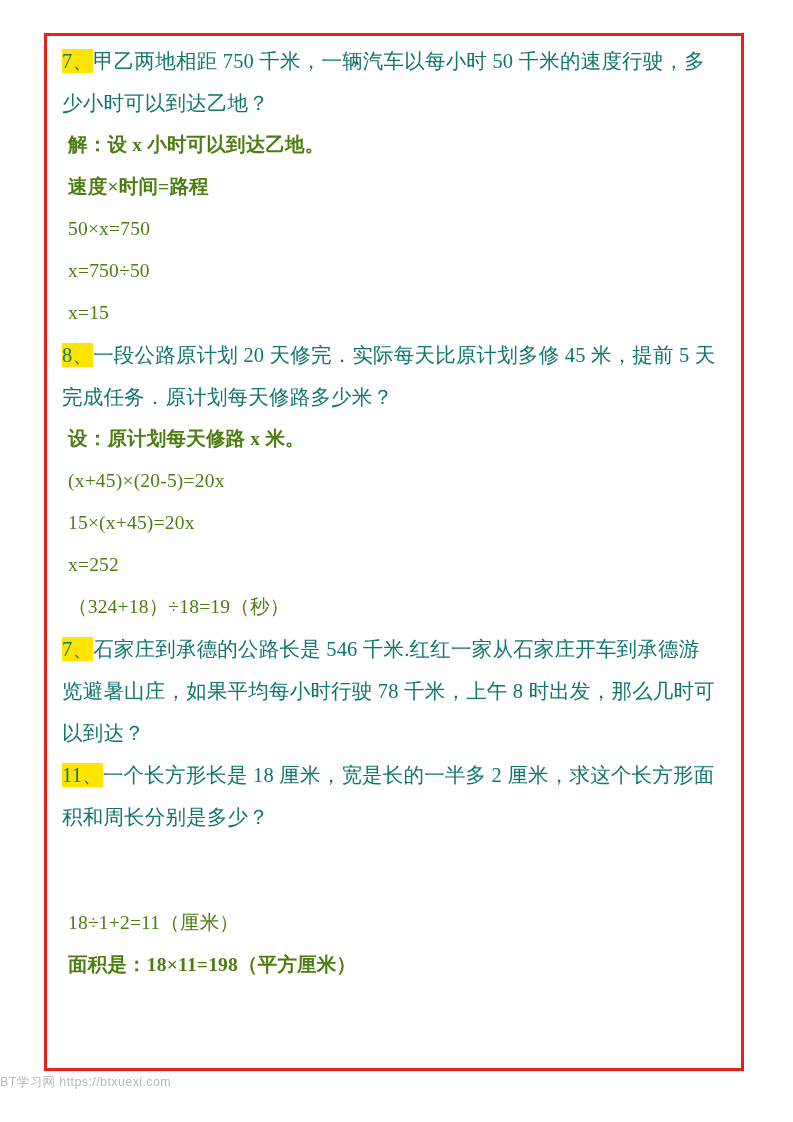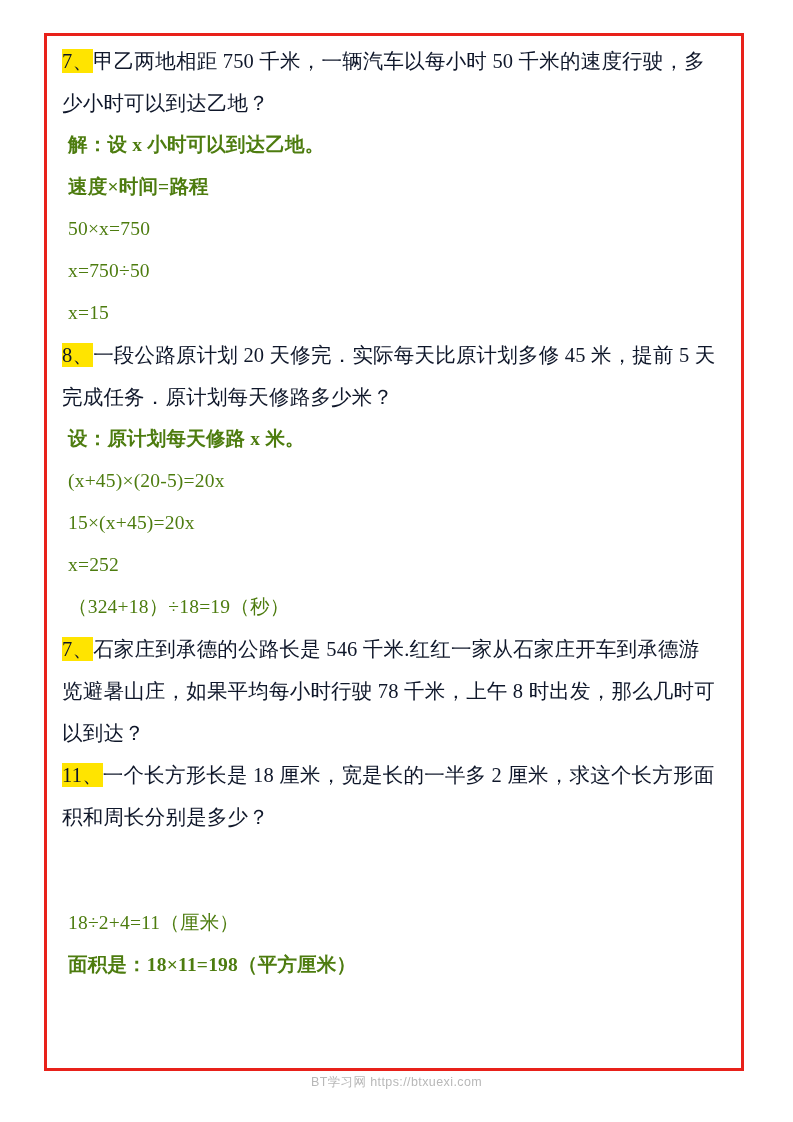--- a/index.html
+++ b/index.html
@@ -34,21 +34,21 @@
     position: absolute;
     left: 62px;
     top: 40px;
     width: 672px;
     box-sizing: border-box;
     padding-right: 14px;
   }
   .qline {
     font-size: 20.5px;
     line-height: 42px;
-    color: #0f172a;
+    color: #0f766e;
     letter-spacing: 0.2px;
     white-space: normal;
   }
   .qline .num {
     background: #ffe400;
     padding: 1px 0px;
   }
   .sline {
     font-size: 19.5px;
     line-height: 42px;
@@ -65,21 +65,21 @@
     height: 42px;
   }
   .halfblank {
     height: 22px;
   }
   .watermark {
     position: absolute;
     left: 0;
     top: 1074px;
     width: 793px;
-    text-align: center;
+    text-align: left;
     font-size: 12.5px;
     color: #b8b8b8;
     font-family: "Liberation Sans", sans-serif;
     letter-spacing: 0.4px;
   }
 </style>
 </head>
 <body>
 
 <div class="page">
@@ -108,19 +108,19 @@
 
     <div class="qline">
       <span class="num">7、</span><span>石家庄到承德的公路长是 546 千米.红红一家从石家庄开车到承德游览避暑山庄，如果平均每小时行驶 78 千米，上午 8 时出发，那么几时可以到达？</span>
     </div>
 
     <div class="qline">
       <span class="num">11、</span><span>一个长方形长是 18 厘米，宽是长的一半多 2 厘米，求这个长方形面积和周长分别是多少？</span>
     </div>
     <div class="blankline"></div>
     <div class="halfblank"></div>
-    <div class="sline indent">18÷2+4=11（厘米）</div>
+    <div class="sline indent">18÷1+2=11（厘米）</div>
     <div class="sline bold indent">面积是：18×11=198（平方厘米）</div>
 
   </div>
 
   <div class="watermark">BT学习网 https://btxuexi.com</div>
 </div>
 
 </body></html>

